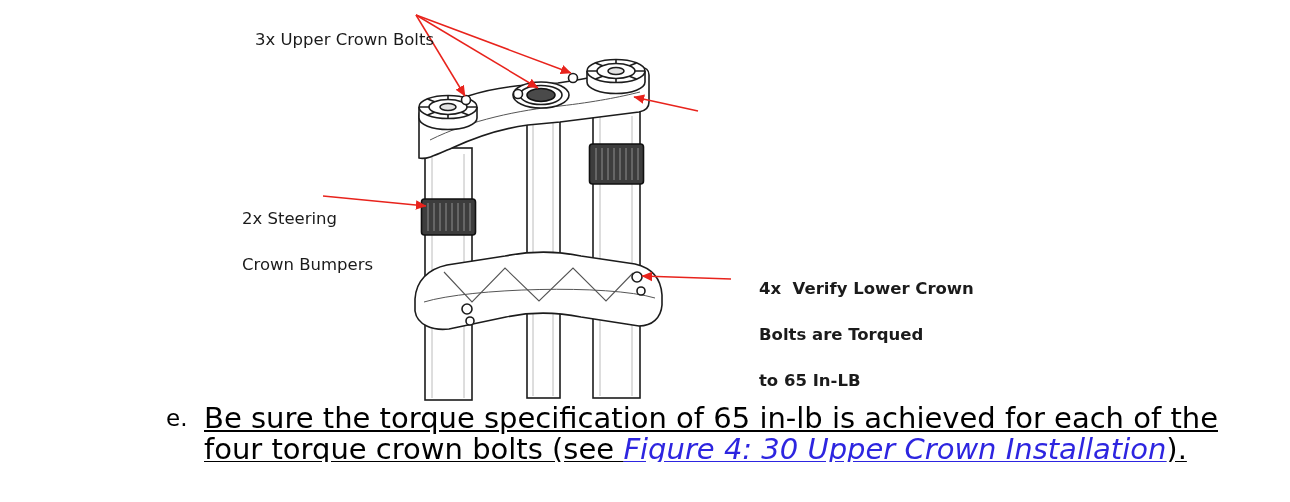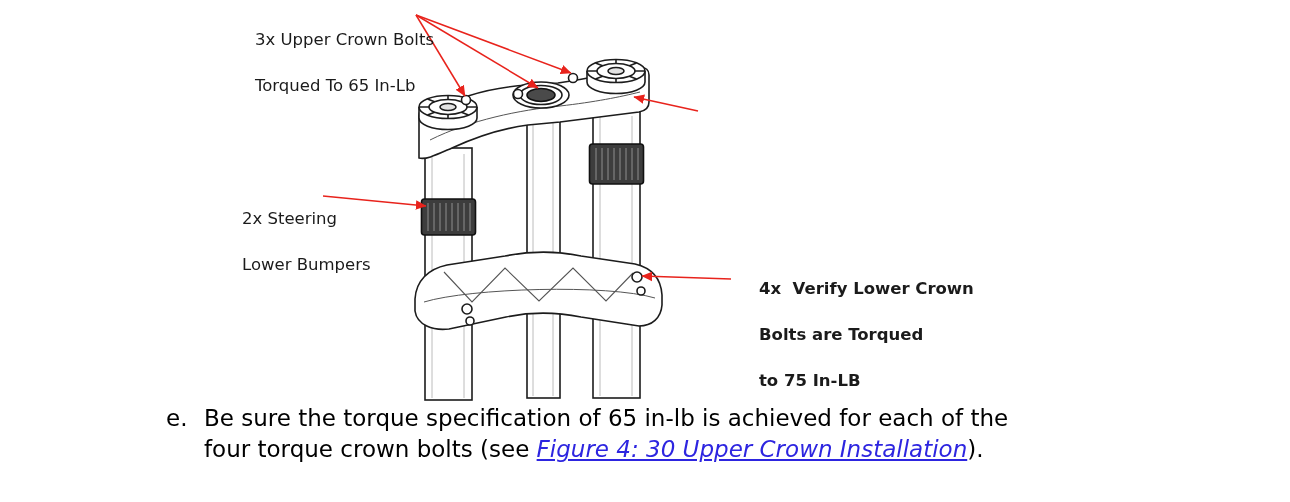--- a/index.html
+++ b/index.html
@@ -22,22 +22,23 @@
   .callout-upper{left:234px;top:5px;}
   .callout-stem{left:702px;top:101px;}
   .callout-bumpers{left:221px;top:184px;}
   .callout-lower{left:736px;top:254px;font-weight:bold;}
   .list-marker{
     position:absolute;left:166px;top:403px;
     font-size:23px;line-height:31px;color:#000;
   }
   .step-text{
     position:absolute;left:204px;top:403px;
-    font-size:23px;line-height:31px;color:#000;
+    font-size:29px;line-height:31px;color:#000;
     white-space:pre;
+    text-decoration:underline;
   }
   .figure-link{
     color:#2d25e0;
     font-style:italic;
     text-decoration:underline;
     cursor:pointer;
   }
   .note-top-border{
     position:absolute;left:204px;top:495px;
     width:878px;height:3px;
@@ -115,33 +116,32 @@
       <line x1="416" y1="15" x2="538" y2="88" marker-end="url(#arrowhead)"></line>
       <line x1="416" y1="15" x2="571" y2="73" marker-end="url(#arrowhead)"></line>
       <line x1="698" y1="111" x2="634" y2="97" marker-end="url(#arrowhead)"></line>
       <line x1="323" y1="196" x2="426" y2="206" marker-end="url(#arrowhead)"></line>
       <line x1="731" y1="279" x2="642" y2="276" marker-end="url(#arrowhead)"></line>
     </g>
   </svg>
 
   <div class="callout callout-upper">
     <span>3x Upper Crown Bolts</span><br>
-    <span>Torqued To 65 In-Lb</span>
   </div>
 
 
   <div class="callout callout-bumpers">
     <span>2x Steering</span><br>
-    <span>Lower Bumpers</span>
+    <span>Crown Bumpers</span>
   </div>
 
   <div class="callout callout-lower">
     <span>4x  Verify Lower Crown</span><br>
     <span>Bolts are Torqued</span><br>
-    <span>to 75 In-LB</span>
+    <span>to 65 In-LB</span>
   </div>
 
   <div class="list-marker">e.</div>
   <div class="step-text"><span>Be sure the torque specification of 65 in-lb is achieved for each of the</span><br><span>four torque crown bolts (see </span><a class="figure-link">Figure 4: 30 Upper Crown Installation</a><span>).</span></div>
 
   <div class="note-top-border"></div>
 
 </div>
 
 </body></html>

